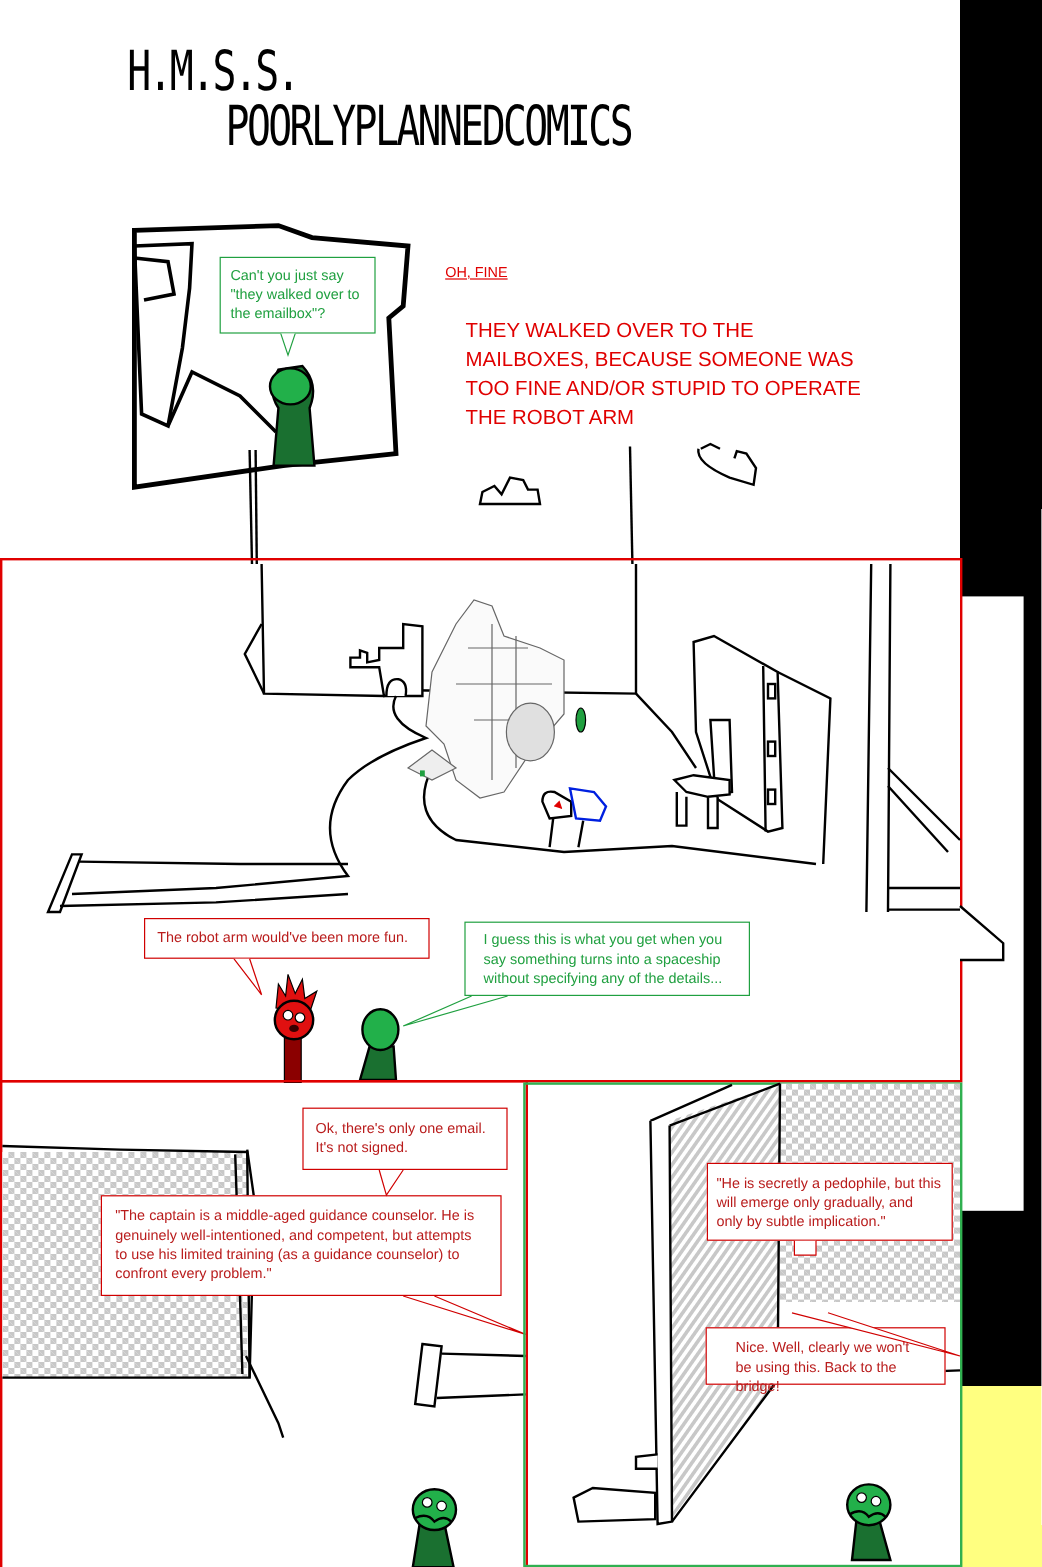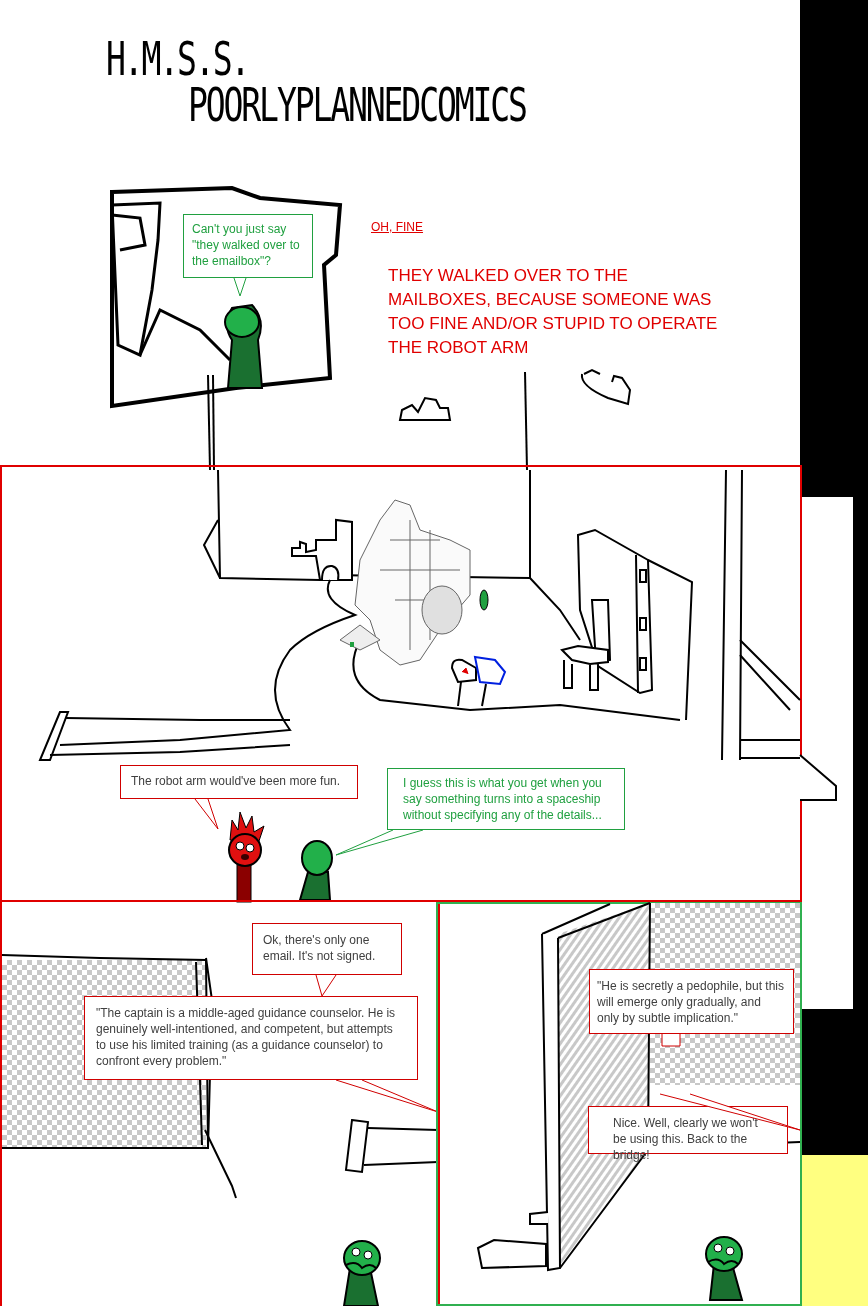--- a/index.html
+++ b/index.html
@@ -6,21 +6,21 @@
   body { width:868px; height:1306px; position:relative; overflow:hidden; background:#ffffff; font-family:"Liberation Sans", sans-serif; }
   .abs { position:absolute; }
   .bg-black { background:#000; }
   .bg-yellow { background:#ffff80; }
   .bg-white { background:#fff; }
   .title1 { left:106px; top:36px; font-family:"DejaVu Sans Mono", monospace; font-size:46px; letter-spacing:-3px; transform:scaleX(0.72); transform-origin:left top; color:#000; font-weight:normal; line-height:1; }
   .title2 { left:188px; top:82px; font-family:"DejaVu Sans Mono", monospace; font-size:46px; letter-spacing:-3px; transform:scaleX(0.72); transform-origin:left top; color:#000; line-height:1; white-space:nowrap; }
   .narr-small { color:#e00000; font-size:12px; left:371px; top:220px;text-decoration:underline; }
   .narr-big { color:#e00000; font-size:17px; line-height:24px; left:388px; top:264px; width:340px; }
   .bubble { position:absolute; background:#fff; font-size:12px; line-height:16px; padding:4px 8px; box-sizing:border-box; }
-  .bubble.red { border:1px solid #d00000; color:#404040; }
+  .bubble.red { border:1px solid #d00000; color:#b91c1c; }
   .bubble.green { border:1px solid #20a040; color:#20a040; }
   .panel-border-red { position:absolute; border:2px solid #e00000; box-sizing:border-box; }
   .panel-border-green { position:absolute; border:2px solid #30b050; box-sizing:border-box; }
   .checker { background-color:#fff; background-image:
       linear-gradient(45deg, #c8c8c8 25%, transparent 25%, transparent 75%, #c8c8c8 75%),
       linear-gradient(45deg, #c8c8c8 25%, transparent 25%, transparent 75%, #c8c8c8 75%);
       background-size:10px 10px; background-position:0 0, 5px 5px; }
   svg { position:absolute; overflow:visible; }
 </style>
 </head>
@@ -130,21 +130,21 @@
   <path d="M205,1130 L232,1186 L236,1198" fill="none" stroke="#000" stroke-width="2"></path>
   <path d="M352,1120 L368,1122 L362,1172 L346,1170 Z" fill="#fff" stroke="#000" stroke-width="2"></path>
   <path d="M368,1128 L438,1130 M364,1165 L438,1162" fill="none" stroke="#000" stroke-width="2"></path>
 
   <path d="M350,1268 L344,1306 L378,1306 L370,1268 Z" fill="#1a7030" stroke="#000" stroke-width="2"></path>
   <ellipse cx="362" cy="1258" rx="18" ry="17" fill="#22b04a" stroke="#000" stroke-width="2"></ellipse>
   <circle cx="356" cy="1252" r="4" fill="#fff" stroke="#000"></circle>
   <circle cx="368" cy="1255" r="4" fill="#fff" stroke="#000"></circle>
   <path d="M346,1265 Q356,1260 362,1268 Q370,1262 376,1268" fill="none" stroke="#000" stroke-width="2"></path>
 </svg>
-<div class="bubble red" style="left:252px;top:923px;width:150px;height:52px;padding:8px 10px;">Ok, there's only one email. It's not signed.</div>
+<div class="bubble red" style="left:252px;top:923px;width:171px;height:52px;padding:8px 10px;">Ok, there's only one email. It's not signed.</div>
 <div class="bubble red" style="left:84px;top:996px;width:334px;height:84px;padding:8px 11px;">"The captain is a middle-aged guidance counselor. He is genuinely well-intentioned, and competent, but attempts to use his limited training (as a guidance counselor) to confront every problem."</div>
 <svg style="left:0;top:0;" width="868" height="1306">
   <path d="M316,975 L322,996 L336,975" fill="#fff" stroke="#d00000" stroke-width="1"></path>
   <path d="M336,1080 L438,1112 L362,1080" fill="#fff" stroke="#d00000" stroke-width="1"></path>
 </svg>
 
 <div class="panel-border-green" style="left:436px;top:902px;width:366px;height:404px;"></div>
 <div class="abs checker" style="left:650px;top:903px;width:150px;height:182px;"></div>
 <svg style="left:0;top:0;" width="868" height="1306">
   <defs>

